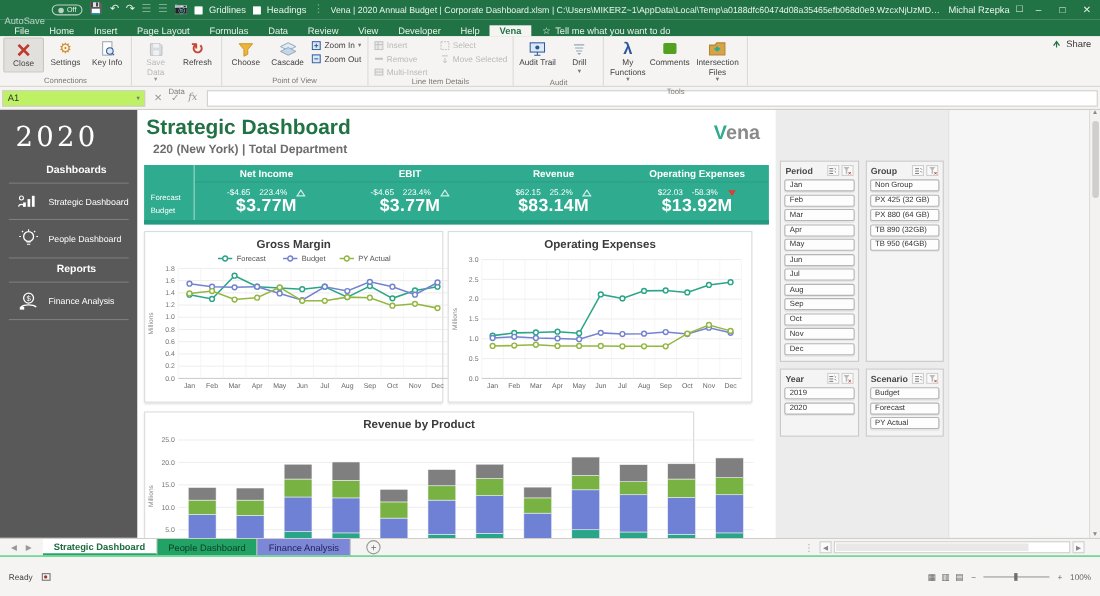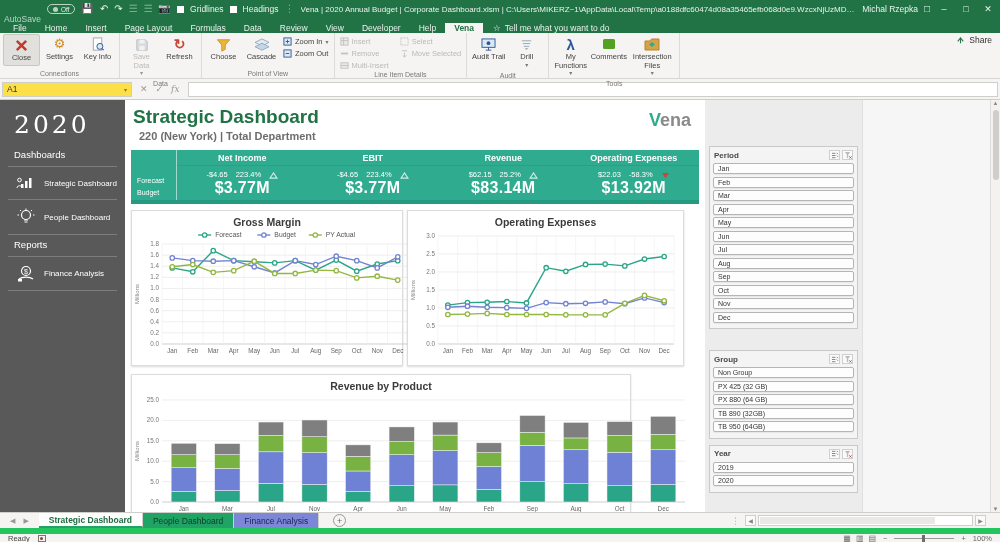--- a/index.html
+++ b/index.html
@@ -34,32 +34,32 @@
   .bigbtn.sel { background:#e2e0dd; border:1px solid #c9c7c4; }
   .bigbtn .bicon { height:17px; display:flex; align-items:center; justify-content:center; }
   .smallcol { display:flex; flex-direction:column; justify-content:center; gap:2px; padding-top:2px;}
   .smallbtn { display:flex; align-items:center; gap:3px; font-size:7.5px; color:#444; padding:0 2px; height:10px;}
   .disabled { color:#a8a6a3 !important; opacity:.75; }
   .caret { font-size:6px; color:#777; }
   .share-btn { position:absolute; right:8px; top:2px; font-size:8.5px; color:#333; display:flex; gap:4px; align-items:center;}
 
   
   .formula-bar { height:21px; background:#f5f4f2; border-bottom:1px solid #d0cecb; display:flex; align-items:center; flex:0 0 21px; }
-  .name-box { width:130px; background:#fde047; border:1px solid #d0cecb; height:15px; margin-left:2px; font-size:8.5px;
+  .name-box { width:130px; background:#bef264; border:1px solid #d0cecb; height:15px; margin-left:2px; font-size:8.5px;
     color:#333; display:flex; align-items:center; padding:0 4px; justify-content:space-between;}
   .fb-icons { display:flex; gap:8px; color:#9a9895; font-size:9px; padding:0 8px; align-items:center;}
   .fb-input { flex:1; background:#fff; border:1px solid #d0cecb; height:15px; margin-right:2px;}
 
   
   .main { flex:1; display:flex; overflow:hidden; background:#f6f6f6; }
 
   
   .sidebar { width:125px; background:#595959; color:#fff; flex:0 0 125px; padding:8px 0 0 0; }
   .sb-year { font-family:"DejaVu Serif", serif; font-size:25px; letter-spacing:3px; padding:2px 0 6px 14px; }
-  .sb-head { font-size:9.5px; font-weight:normal; padding:4px 0 6px 14px; }
+  .sb-head { font-size:9.5px; font-weight:bold; padding:4px 0 6px 14px;text-align:center; }
   .sb-div { border-top:1px solid #7d7d7d; margin:0 8px; }
   .sb-item { display:flex; align-items:center; gap:8px; padding:8px 0 8px 16px; font-size:8px; }
   .sb-item svg { flex:0 0 20px; }
 
   
   .content { width:580px; flex:0 0 580px; background:#fff; position:relative; overflow:hidden; }
   .dash-header { padding:6px 8px 2px 8px; position:relative; }
   .dash-title { color:#217346; font-size:19px; font-weight:bold; }
   .dash-sub { color:#6d6d6d; font-size:11px; font-weight:bold; padding:2px 0 0 6px;}
   .vena-logo { position:absolute; right:14px; top:10px; font-size:18px; font-weight:800; color:#8a8a8a; display:inline-block;}
@@ -81,21 +81,21 @@
   
   .charts-row { display:flex; gap:4px; margin:6px 6px 0 6px; }
   .chart-card { background:#fff; border:1px solid #dcdcdc; box-shadow:0 1px 2px rgba(0,0,0,.15); }
   .chart-card .ctitle { text-align:center; font-size:10.5px; font-weight:bold; color:#3b3b3b; padding:5px 0 1px 0;}
   .card-gm { width:272px; height:156px; }
   .card-oe { width:277px; height:156px; }
   .card-rev { width:500px; height:150px; margin:8px 6px 0 6px; }
 
   
   .slicer-panel { width:157px; flex:0 0 157px; background:#ececec; padding:46px 4px 4px 4px; }
-  .slicer-grid { display:grid; grid-template-columns:1fr; gap:21px; }
+  .slicer-grid { display:grid; grid-template-columns:1fr 1fr; gap:6px; }
   .slicer { background:#f4f4f4; border:1px solid #c9c9c9; padding:2px 3px 3px 3px; }
   .slicer-hd { display:flex; align-items:center; justify-content:space-between; padding:1px 1px 3px 1px;}
   .slicer-name { font-size:8px; font-weight:bold; color:#4a4a4a; }
   .slicer-btns { display:flex; gap:2px; }
   .sl-ic { width:11px; height:10px; border:1px solid #cfcfcf; background:#fafafa; display:flex; align-items:center; justify-content:center;}
   .slicer-items .slicer-item { background:#fdfdfd; border:1px solid #b5b5b5; border-radius:2px; font-size:7px; color:#333;
     height:11px; line-height:9px; padding:0 4px; margin-bottom:2.5px; box-shadow:0 1px 1px rgba(0,0,0,.06); }
   .mt { margin-top:6px; }
 
   .filler { flex:1; background:#f6f6f6; border-left:1px solid #e0e0e0;}
@@ -113,22 +113,22 @@
   .stab.purple { background:#7d87d8; color:#1d2250; }
   .add-sheet { width:13px; height:13px; border:1px solid #9a9895; border-radius:50%; color:#6a6a6a; font-size:9px;
     display:flex; align-items:center; justify-content:center; align-self:center; margin-left:14px;}
   .hscroll { margin-left:auto; display:flex; align-items:center; gap:2px; padding-right:14px;}
   .hs-btn { width:11px; height:11px; border:1px solid #cfcecd; background:#fafafa; color:#888; font-size:6px; display:flex; align-items:center; justify-content:center;}
   .hs-track { width:215px; height:11px; border:1px solid #cfcecd; background:#fff; position:relative;}
   .hs-thumb { position:absolute; left:1px; top:1px; height:7px; width:175px; background:#e9e8e7;}
   .split { color:#b0aeab; font-size:9px; padding:0 3px;}
 
   
-  .status-bar { height:11px; background:#f5f4f2; border-top:6px solid #22c55e; display:flex; align-items:center;
-    font-size:7.5px; color:#444; padding:4px 8px; flex:0 0 11px; }
+  .status-bar { height:11px; background:#f5f4f2; border-top:1px solid #22c55e; display:flex; align-items:center;
+    font-size:7.5px; color:#444; padding:18px 8px; flex:0 0 11px; }
   .macro-ic { width:8px; height:7px; border:1px solid #777; margin-left:8px; position:relative;}
   .macro-ic::after { content:""; position:absolute; left:1px; top:1px; width:3px; height:3px; background:#9a3b2e; border-radius:50%;}
   .sb-right { margin-left:auto; display:flex; align-items:center; gap:7px; color:#666;}
   .view-ics { display:flex; gap:5px; font-size:8px; }
   .zoom-track { width:60px; height:1px; background:#9a9895; position:relative;}
   .zoom-thumb { position:absolute; left:28px; top:-3px; width:3px; height:7px; background:#6f6d6a;}
 </style>
 </head>
 <body>
 

